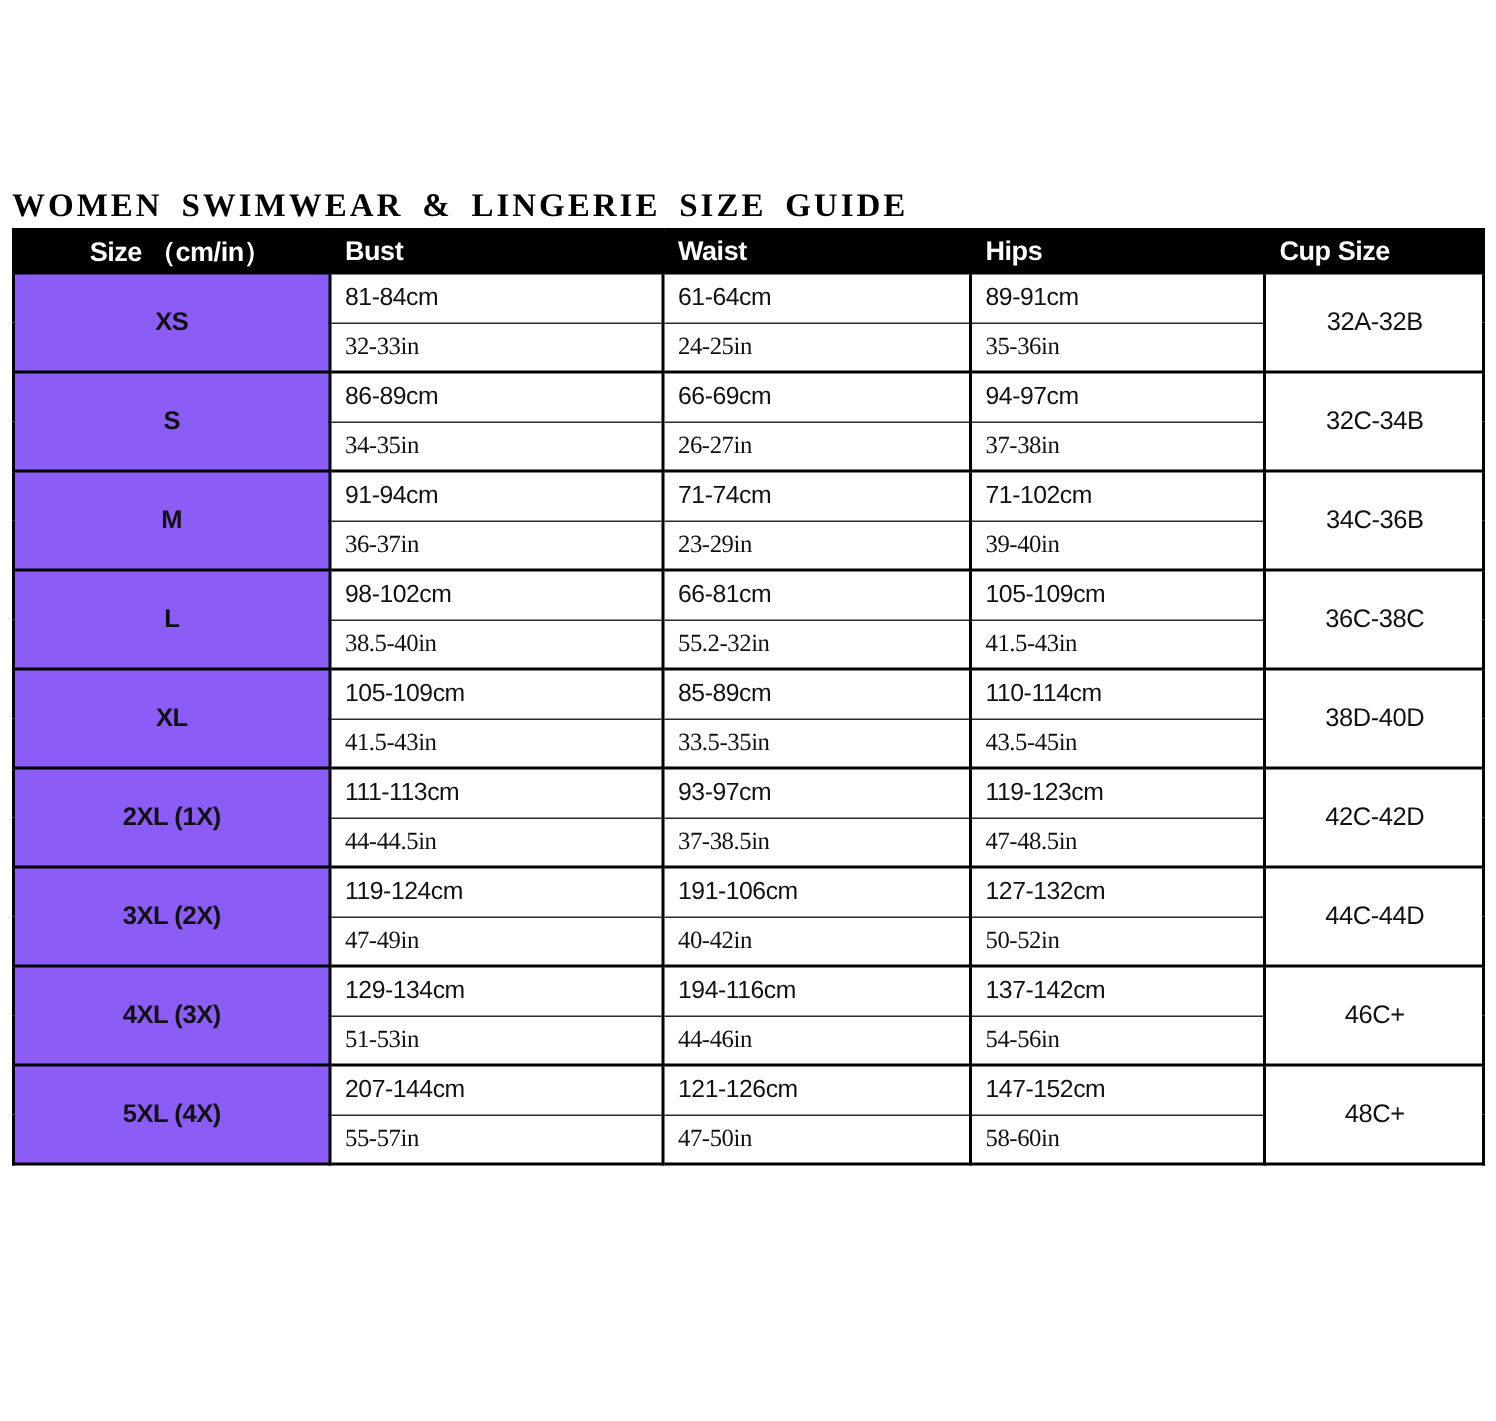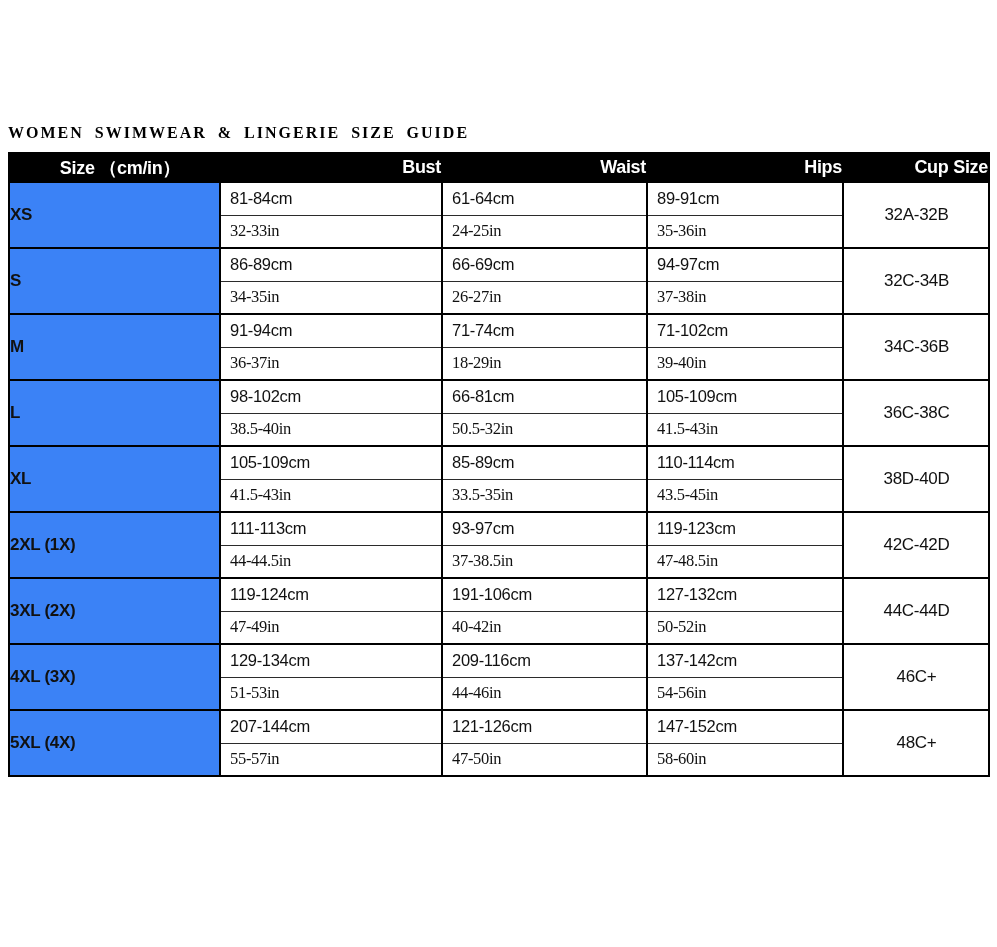--- a/index.html
+++ b/index.html
@@ -13,21 +13,21 @@
     position: relative;
     font-family: "Liberation Sans", sans-serif;
     color: #111;
   }
   .page-title {
     position: absolute;
     left: 8px;
     top: 124px;
     font-family: "Liberation Serif", serif;
     font-weight: bold;
-    font-size: 16px;
+    font-size: 22px;
     letter-spacing: 2px;
     word-spacing: 5px;
     color: #000;
     white-space: nowrap;
   }
   table.size-guide {
     position: absolute;
     left: 8px;
     top: 152px;
     width: 980px;
@@ -39,42 +39,43 @@
   col.c-waist { width: 205px; }
   col.c-hips  { width: 196px; }
   col.c-cup   { width: 146px; }
 
   th {
     background: #000000;
     color: #ffffff;
     font-weight: bold;
     font-size: 18px;
     letter-spacing: -0.3px;
-    text-align: right;
+    text-align: left;
     height: 29px;
     padding: 0 0 0 9px;
     box-sizing: border-box;
     border: 2px solid #000;
     white-space: nowrap;
   }
   th.th-size { text-align: center; padding-left: 11px; }
 
   td {
     border: 2px solid #000;
     font-size: 16.5px;
     letter-spacing: -0.3px;
     height: 33px;
     box-sizing: border-box;
     padding: 0 0 0 9px;
     vertical-align: middle;
     background: #ffffff;
     white-space: nowrap;
   }
   td.size-cell {
-    background: #3b82f6;
+    background: #8b5cf6;
+    text-align: center;
     font-weight: bold;
     font-size: 17px;
     padding-left: 0;
     margin-left: 12px;
   }
   td.cup-cell {
     text-align: center;
     font-size: 17px;
     padding-left: 1px;
   }
@@ -133,34 +134,34 @@
 
     <tr class="cm-row">
       <td class="size-cell" rowspan="2">M</td>
       <td class="measure">91-94cm</td>
       <td class="measure">71-74cm</td>
       <td class="measure">71-102cm</td>
       <td class="cup-cell" rowspan="2">34C-36B</td>
     </tr>
     <tr class="in-row">
       <td class="measure">36-37in</td>
-      <td class="measure">18-29in</td>
+      <td class="measure">23-29in</td>
       <td class="measure">39-40in</td>
     </tr>
 
     <tr class="cm-row">
       <td class="size-cell" rowspan="2">L</td>
       <td class="measure">98-102cm</td>
       <td class="measure">66-81cm</td>
       <td class="measure">105-109cm</td>
       <td class="cup-cell" rowspan="2">36C-38C</td>
     </tr>
     <tr class="in-row">
       <td class="measure">38.5-40in</td>
-      <td class="measure">50.5-32in</td>
+      <td class="measure">55.2-32in</td>
       <td class="measure">41.5-43in</td>
     </tr>
 
     <tr class="cm-row">
       <td class="size-cell" rowspan="2">XL</td>
       <td class="measure">105-109cm</td>
       <td class="measure">85-89cm</td>
       <td class="measure">110-114cm</td>
       <td class="cup-cell" rowspan="2">38D-40D</td>
     </tr>
@@ -192,21 +193,21 @@
     </tr>
     <tr class="in-row">
       <td class="measure">47-49in</td>
       <td class="measure">40-42in</td>
       <td class="measure">50-52in</td>
     </tr>
 
     <tr class="cm-row">
       <td class="size-cell" rowspan="2">4XL (3X)</td>
       <td class="measure">129-134cm</td>
-      <td class="measure">209-116cm</td>
+      <td class="measure">194-116cm</td>
       <td class="measure">137-142cm</td>
       <td class="cup-cell" rowspan="2">46C+</td>
     </tr>
     <tr class="in-row">
       <td class="measure">51-53in</td>
       <td class="measure">44-46in</td>
       <td class="measure">54-56in</td>
     </tr>
 
     <tr class="cm-row">

